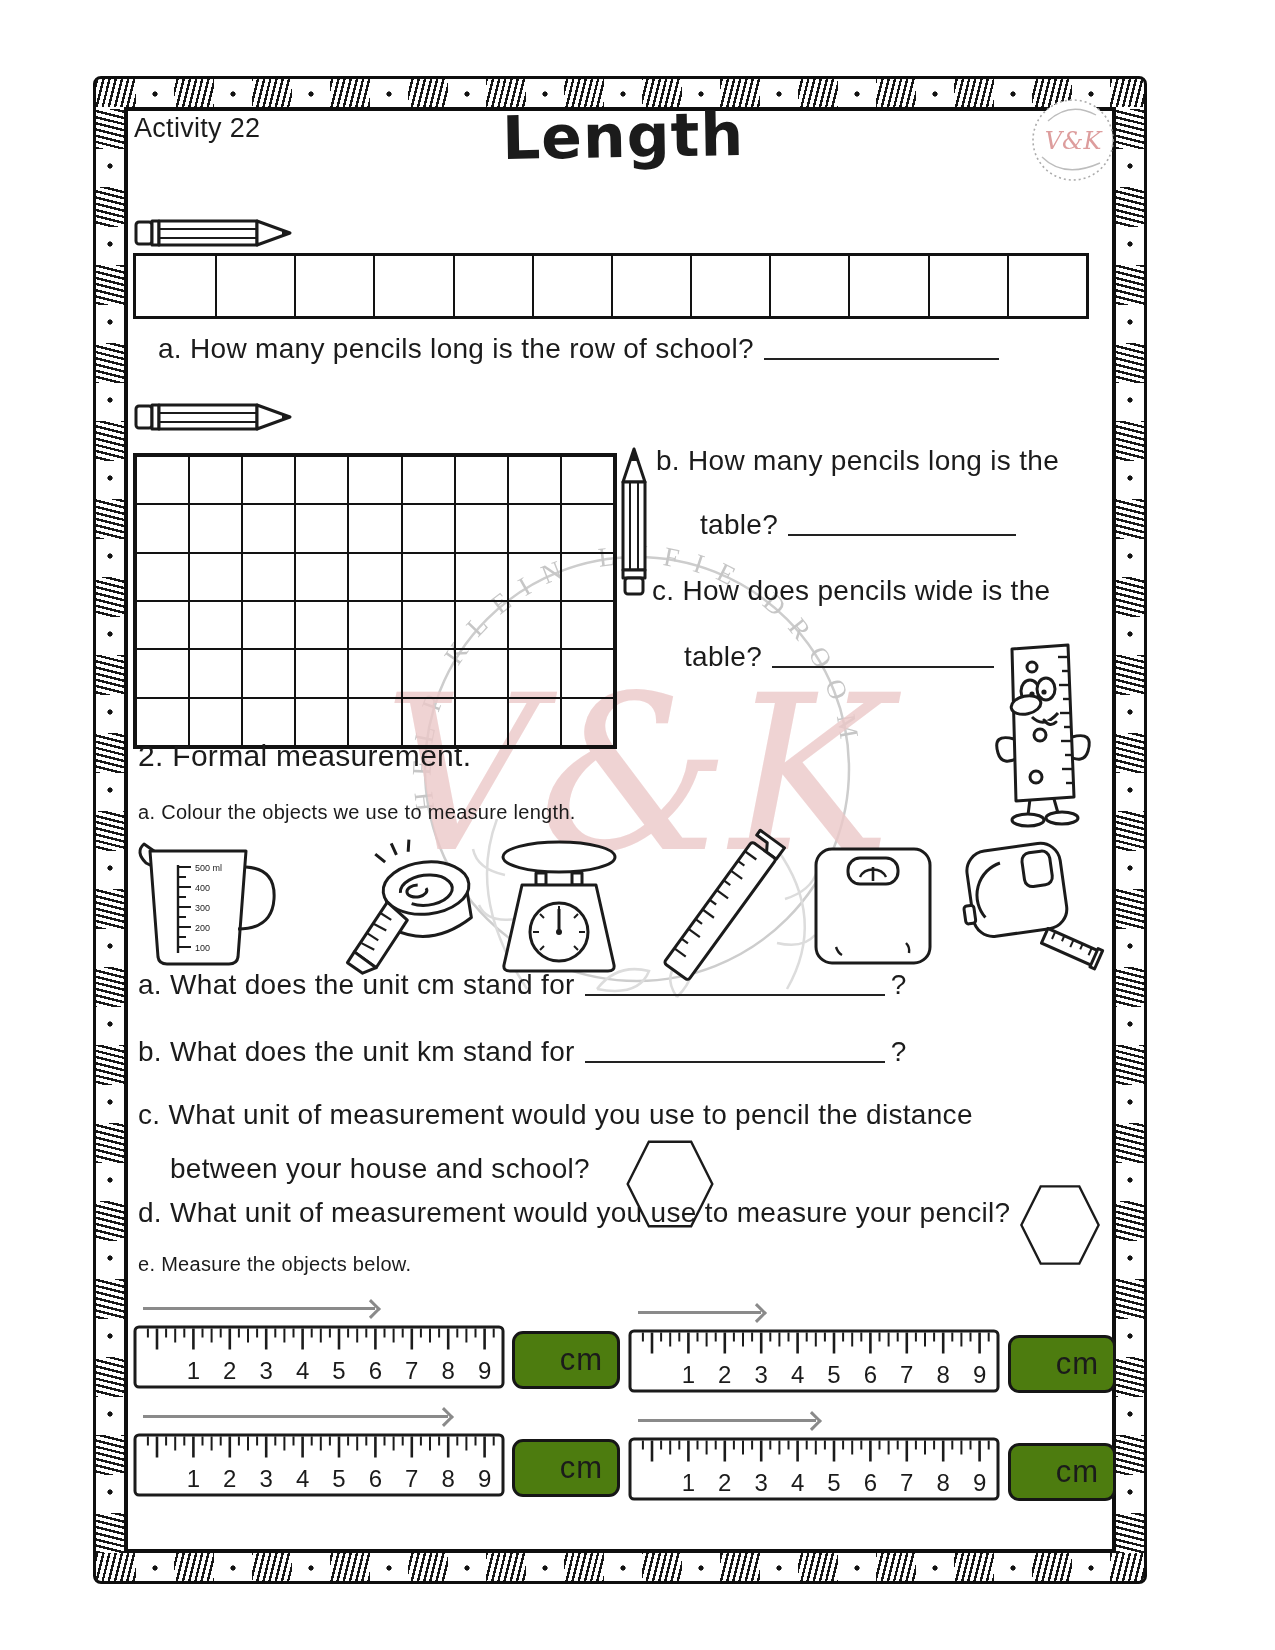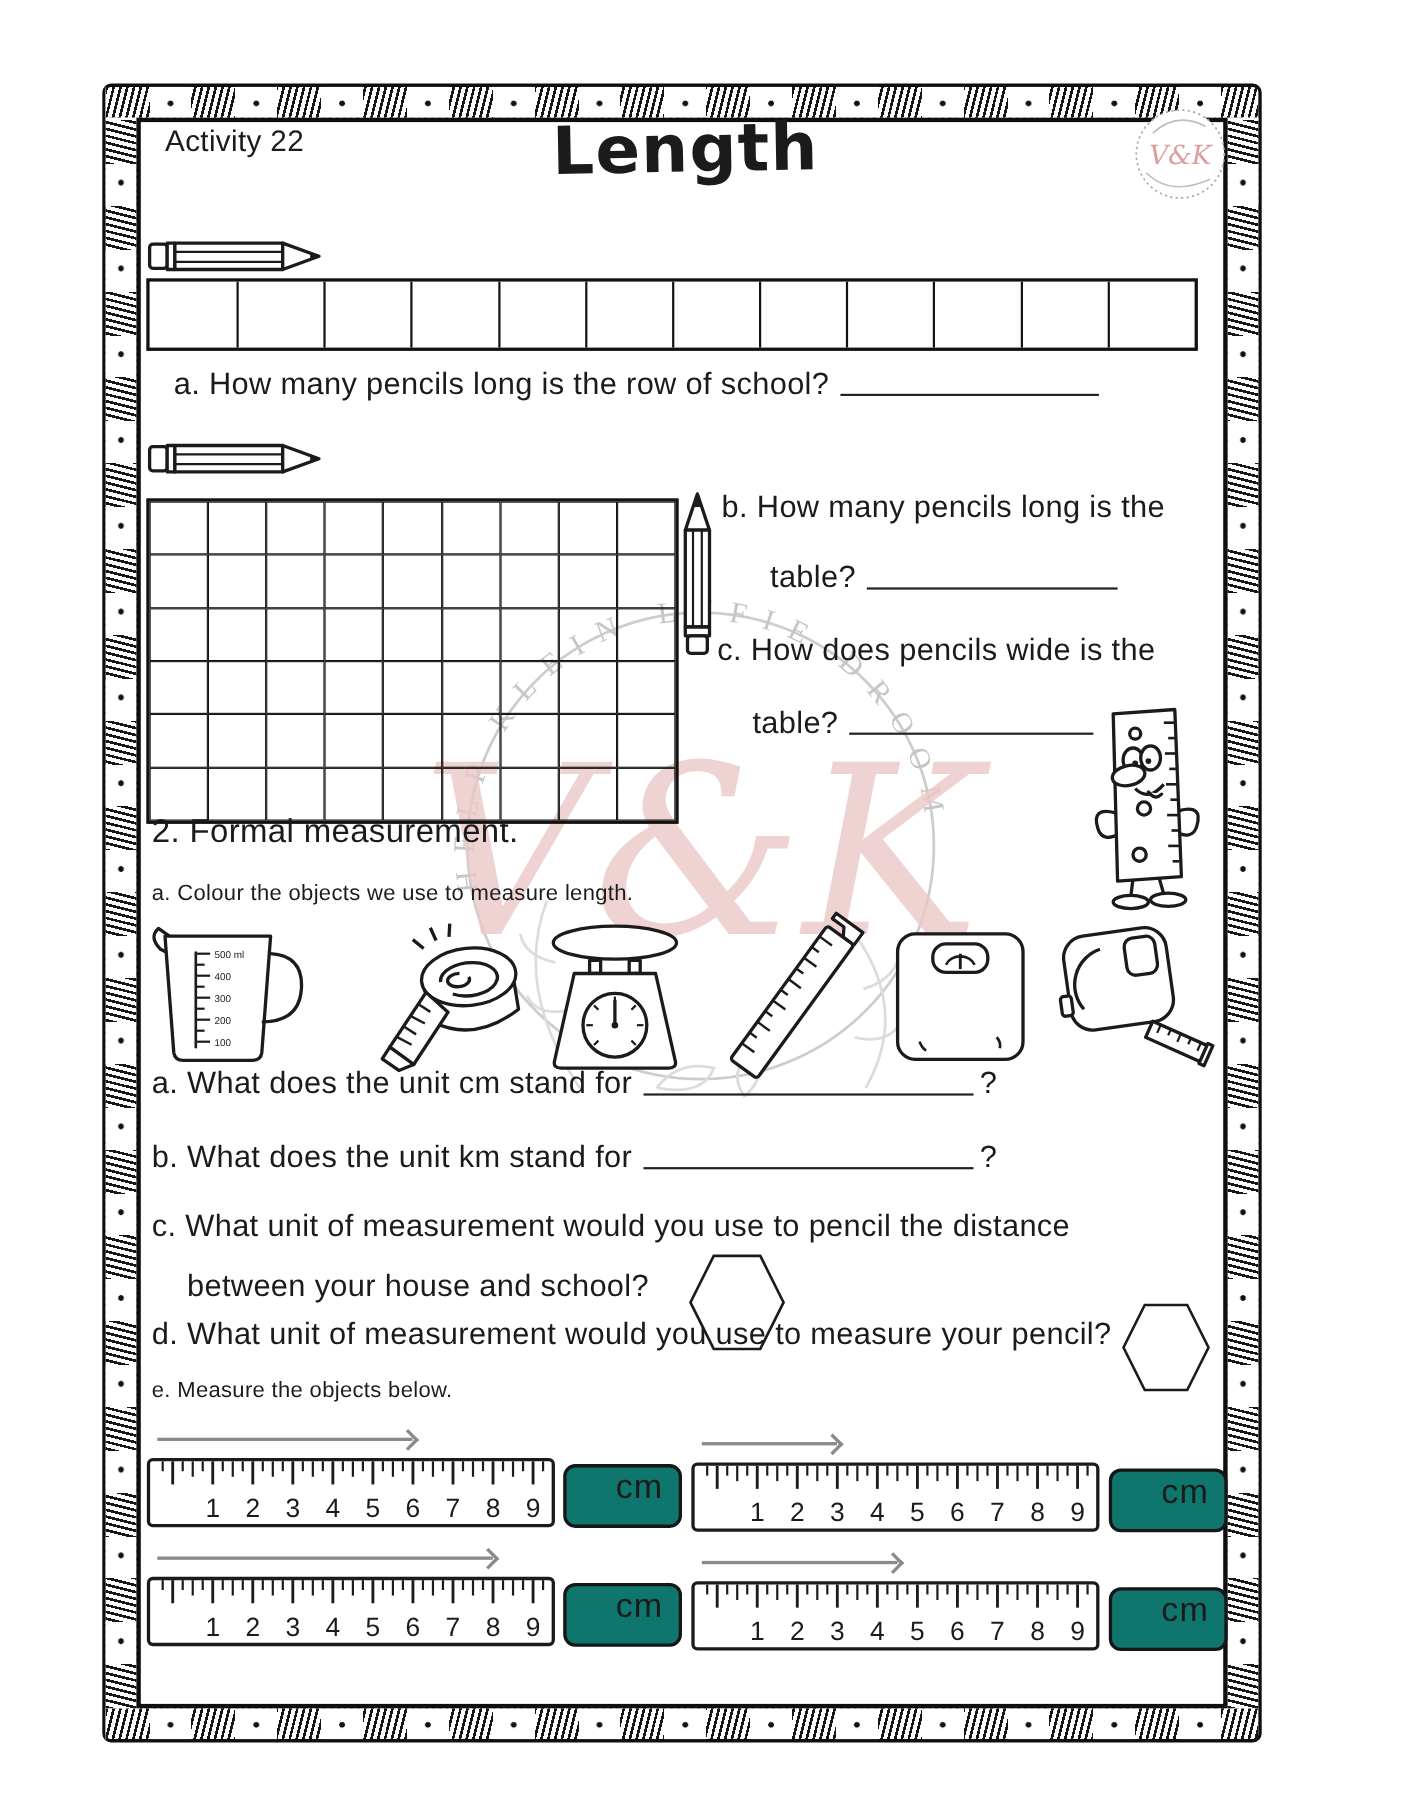--- a/index.html
+++ b/index.html
@@ -43,21 +43,21 @@
   .block-row{left:5px;top:142px;width:950px;height:60px;border:3px solid #121212;display:grid;grid-auto-flow:column;grid-auto-columns:1fr;}
   .block-cell{border-left:2.4px solid #121212;}
   .block-cell:first-child{border-left:none;}
 
   
   .pencil-grid{left:5px;top:342px;width:478px;height:290px;border:3px solid #121212;display:grid;}
   .grid-cell{border:1.4px solid #121212;}
 
   
   .ruler{width:372px;height:64px;}
-  .cm-box{width:88px;height:52px;border:3px solid #161616;border-radius:11px;display:flex;align-items:flex-start;justify-content:flex-end;padding-right:14px;font-size:31px;letter-spacing:1px;background:#0f766e;}
+  .cm-box{width:88px;height:52px;border:3px solid #161616;border-radius:11px;display:flex;align-items:center;justify-content:flex-end;padding-right:14px;font-size:31px;letter-spacing:1px;background:#4d7c0f;}
   .measure-arrow{height:0;border-top:3px solid #8a8a8a;}
   .measure-arrow::after{content:'';position:absolute;right:-3px;top:-8px;width:11px;height:11px;border-top:3px solid #8a8a8a;border-right:3px solid #8a8a8a;transform:rotate(45deg);}
 
   svg{display:block;overflow:visible;}
   .lineart{stroke:#1b1b1b;stroke-width:3;fill:#fff;stroke-linejoin:round;stroke-linecap:round;}
   .nofill{fill:none;}
 
   .monogram{font-family:"DejaVu Serif",serif;font-style:italic;}
 </style>
 </head>
@@ -77,21 +77,21 @@
         <path id="wmarc" d="M 56,320 A 206,206 0 1 1 444,320" fill="none"></path>
         <text font-size="27" letter-spacing="15" fill="#c6c6c6" font-family="Liberation Serif,serif">
           <textPath href="#wmarc" startOffset="30">HELP KLEIN LYFIE DROOM</textPath>
         </text>
         <text class="monogram" x="250" y="330" text-anchor="middle" font-size="215" fill="#ecc9c9" opacity="0.8">V&amp;K</text>
         <path d="M110,300 Q80,380 140,470 M118,356 Q90,350 86,330 M128,400 Q100,404 92,386" stroke="#dcdcdc" stroke-width="2.5" fill="none"></path>
         <path d="M390,330 Q440,400 400,470 M398,380 Q424,372 430,352 M390,424 Q416,430 428,416" stroke="#dcdcdc" stroke-width="2.5" fill="none"></path>
         <path d="M210,470 q20,-26 52,-18 q-10,26 -52,18 M290,478 q-16,-22 6,-40 q18,16 -6,40" stroke="#dcdcdc" stroke-width="2.5" fill="none"></path>
       </svg>
 
-      <div class="abs txt fs27" style="left:6px;top:2px;z-index:1;margin-left:16px;">Activity 22</div>
+      <div class="abs txt fs27" style="left:6px;top:2px;z-index:1;">Activity 22</div>
       <div class="abs page-title" style="z-index:1;">Length</div>
 
       <svg class="abs" style="left:900px;top:-16px;z-index:2;" width="90" height="90" viewBox="0 0 90 90">
         <circle cx="45" cy="45" r="40" fill="#fff" stroke="#ababab" stroke-width="1.6" stroke-dasharray="2 3"></circle>
         <path d="M14,62 Q36,84 72,68 M20,26 Q42,6 68,20" stroke="#bdbdbd" stroke-width="1.4" fill="none"></path>
         <text class="monogram" x="45" y="54" text-anchor="middle" font-size="24" fill="#dd9d9d">V&amp;K</text>
       </svg>
 
 
       <svg class="abs" style="left:5px;top:104px;z-index:1;" width="162" height="36" viewBox="0 0 162 36">

